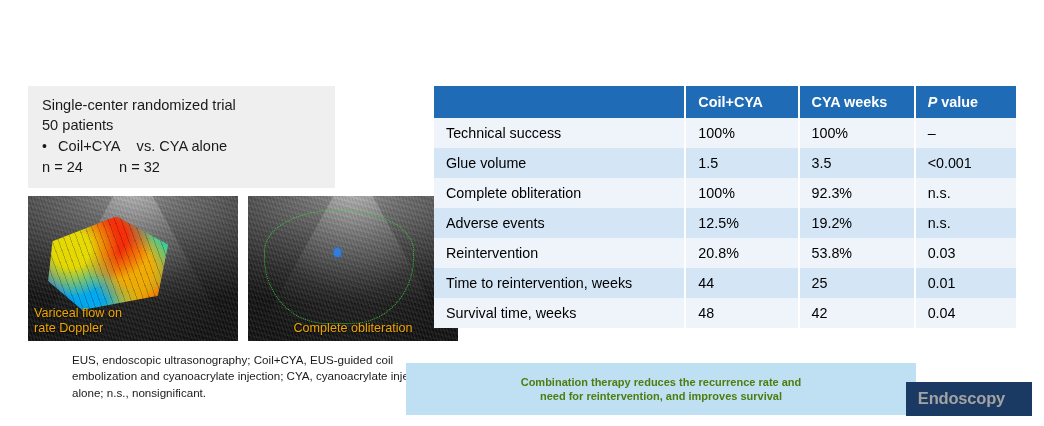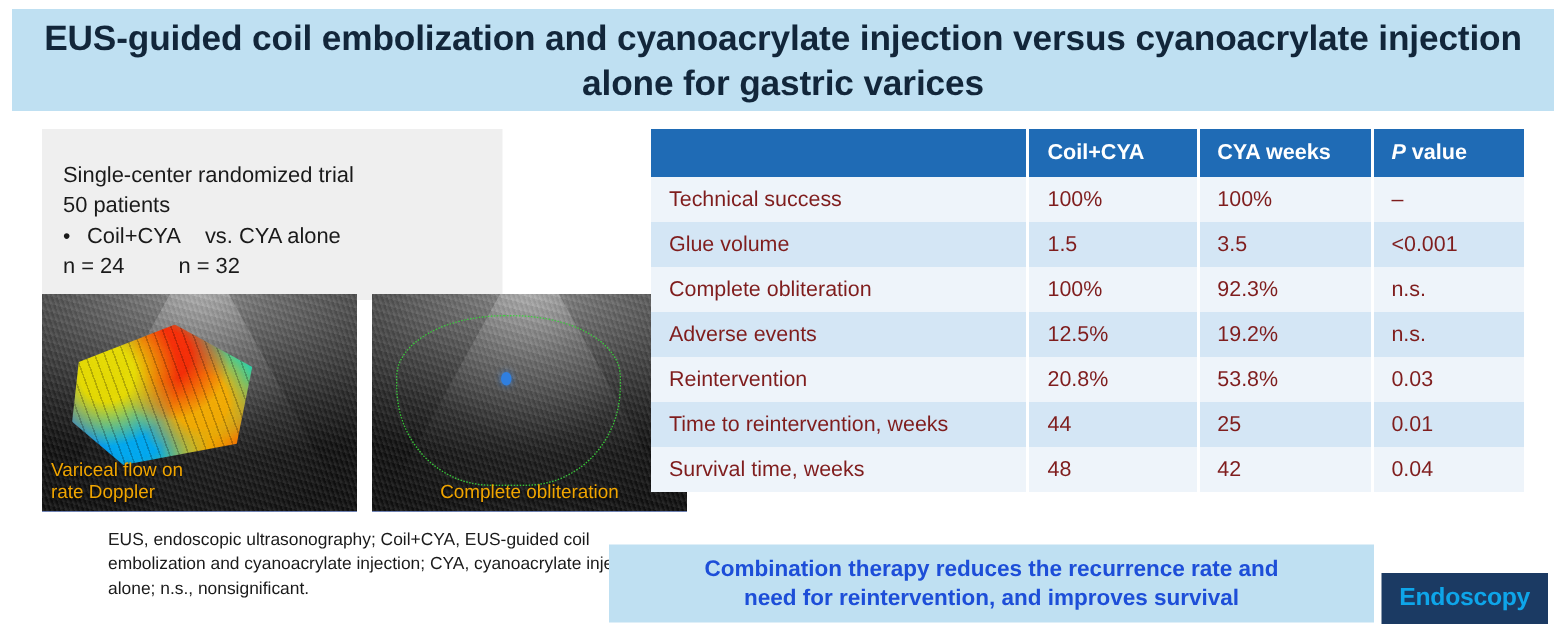--- a/index.html
+++ b/index.html
@@ -45,21 +45,21 @@
   
   .left-col {
     position: absolute;
     left: 28px;
     top: 86px;
     width: 370px;
   }
   .summary-box {
     background: #efefef;
     width: 307px;
-    padding: 21px 12px 11px 14px;
+    padding: 9px 12px 11px 14px;
     box-sizing: border-box;
     font-size: 14.6px;
     line-height: 1.38;
     color: #1a1a1a;
   }
   .summary-line { white-space: nowrap; }
   .bullet-row {
     display: flex;
     align-items: baseline;
     margin-top: 1px;
@@ -218,21 +218,21 @@
     text-align: left;
     padding: 8px 10px 8px 12px;
     border-right: 2px solid #ffffff;
     font-size: 14.4px;
     white-space: nowrap;
   }
   table.results thead th:last-child { border-right: none; }
   table.results tbody td {
     padding: 7px 10px 7px 12px;
     border-right: 2px solid #ffffff;
-    color: #7f1d1d;
+    color: #000000;
     white-space: nowrap;
     margin-top: 45px;
   }
   table.results tbody td:last-child { border-right: none; }
   table.results tbody tr.odd td { background: #eef4fa; }
   table.results tbody tr.even td { background: #d4e6f5; }
   .col-label { width: 264px; }
   .col-a { width: 110px; }
   .col-b { width: 106px; }
   .col-p { width: 102px; }
@@ -245,48 +245,45 @@
     top: 363px;
     width: 510px;
     height: 52px;
     background: #bfe0f2;
     display: flex;
     align-items: center;
     justify-content: center;
     text-align: center;
   }
   .conclusion-text {
-    font-size: 15px;
+    font-size: 11px;
     font-weight: bold;
     line-height: 1.3;
-    color: #1d4ed8;
+    color: #4d7c0f;
     padding: 0 10px;
   }
 
   
   .logo {
     position: absolute;
     right: 12px;
     top: 382px;
     background: #1b3a63;
-    color: #0ea5e9;
+    color: #a3a3a3;
     font-size: 16.5px;
     font-weight: bold;
-    padding: 7px 12px 8px 12px;
+    padding: 7px 27px 8px 12px;
     letter-spacing: -0.2px;
   }
 </style>
 </head>
 <body>
 
 <div class="page">
 
-  <div class="title-banner">
-    <div class="title-text">EUS-guided coil embolization and cyanoacrylate injection versus cyanoacrylate injection alone for gastric varices</div>
-  </div>
 
   <div class="left-col">
     <div class="summary-box">
       <div class="summary-line">Single-center randomized trial</div>
       <div class="summary-line">50 patients</div>
       <div class="bullet-row">
         <span class="bullet-dot">•</span>
         <span class="bullet-main">
           <span>Coil+CYA</span>
           <span>vs. CYA alone</span>

